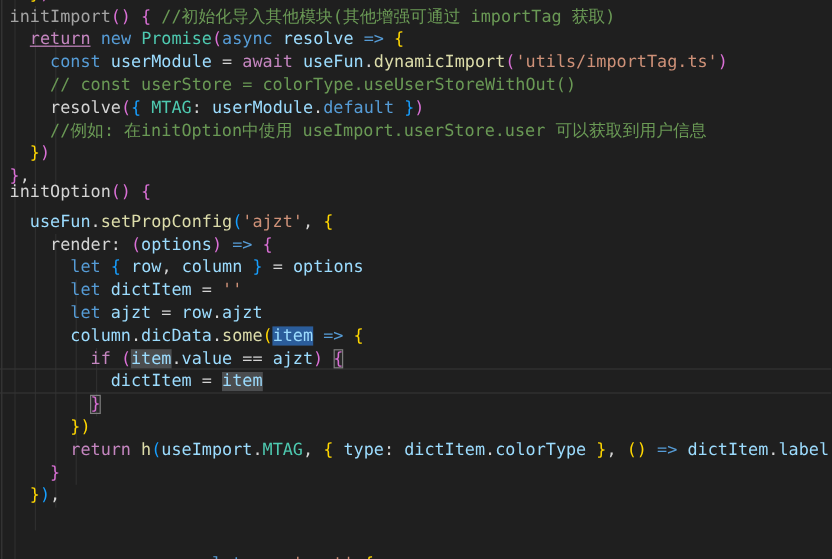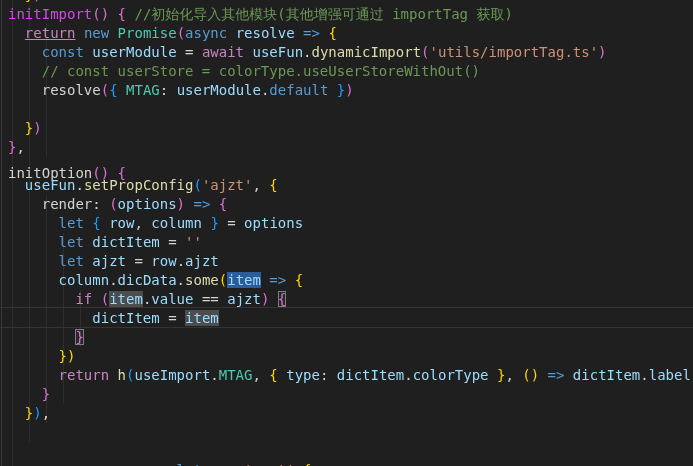--- a/index.html
+++ b/index.html
@@ -28,29 +28,29 @@
       <div class="guide" style="left: 12px; top: 0px; height: 466px; background: rgb(46, 46, 46);"></div>
       <div class="guide" style="left: 29px; top: 5px; height: 437px; background: rgb(46, 46, 46);"></div>
       <div class="guide" style="left: 46px; top: 24px; height: 133px; background: rgb(46, 46, 46);"></div>
       <div class="guide" style="left: 46px; top: 195px; height: 228px; background: rgb(46, 46, 46);"></div>
       <div class="guide" style="left: 63px; top: 233px; height: 171px; background: rgb(46, 46, 46);"></div>
       <div class="guide" style="left: 80px; top: 290px; height: 57px; background: rgb(46, 46, 46);"></div>
     </div>
   <div id="curline" class="curline" style="top: 307px; height: 21px;"></div>
   <div id="code">
       <div class="line" style="top: -14px;"><span style="color: rgb(212, 212, 212);">  </span><span style="color: rgb(255, 215, 0);">}</span><span style="color: rgb(218, 112, 214);">)</span></div>
-      <div class="line" style="top: 5px;"><span style="color: #d946ef;">initImport</span><span style="color: rgb(218, 112, 214);">()</span><span style="color: rgb(212, 212, 212);"> </span><span style="color: rgb(218, 112, 214);">{</span><span style="color: rgb(212, 212, 212);"> </span><span style="color: rgb(106, 153, 85);">//初始化导入其他模块(其他增强可通过 importTag 获取)</span></div>
+      <div class="line" style="top: 5px;"><span style="color: #a3a3a3;">initImport</span><span style="color: rgb(218, 112, 214);">()</span><span style="color: rgb(212, 212, 212);"> </span><span style="color: rgb(218, 112, 214);">{</span><span style="color: rgb(212, 212, 212);"> </span><span style="color: rgb(106, 153, 85);">//初始化导入其他模块(其他增强可通过 importTag 获取)</span></div>
       <div class="line" style="top: 24px;"><span style="color: rgb(212, 212, 212);">  </span><span class="m-u" style="color: rgb(197, 134, 192);">return</span><span style="color: rgb(212, 212, 212);"> </span><span style="color: rgb(86, 156, 214);">new</span><span style="color: rgb(212, 212, 212);"> </span><span style="color: rgb(78, 201, 176);">Promise</span><span style="color: rgb(218, 112, 214);">(</span><span style="color: rgb(86, 156, 214);">async</span><span style="color: rgb(212, 212, 212);"> </span><span style="color: rgb(156, 220, 254);">resolve</span><span style="color: rgb(212, 212, 212);"> </span><span style="color: rgb(86, 156, 214);">=&gt;</span><span style="color: rgb(212, 212, 212);"> </span><span style="color: rgb(255, 215, 0);">{</span></div>
       <div class="line" style="top: 43px;"><span style="color: rgb(212, 212, 212);">    </span><span style="color: rgb(86, 156, 214);">const</span><span style="color: rgb(212, 212, 212);"> </span><span style="color: rgb(156, 220, 254);">userModule</span><span style="color: rgb(212, 212, 212);"> = </span><span style="color: rgb(197, 134, 192);">await</span><span style="color: rgb(212, 212, 212);"> </span><span style="color: rgb(156, 220, 254);">useFun</span><span style="color: rgb(212, 212, 212);">.</span><span style="color: rgb(220, 220, 170);">dynamicImport</span><span style="color: rgb(218, 112, 214);">(</span><span style="color: rgb(206, 145, 120);">'utils/importTag.ts'</span><span style="color: rgb(218, 112, 214);">)</span></div>
       <div class="line" style="top: 62px;"><span style="color: rgb(212, 212, 212);">    </span><span style="color: rgb(106, 153, 85);">// const userStore = colorType.useUserStoreWithOut()</span></div>
       <div class="line" style="top: 81px;"><span style="color: rgb(212, 212, 212);">    </span><span style="color: rgb(212, 212, 212);">resolve</span><span style="color: rgb(218, 112, 214);">(</span><span style="color: rgb(23, 159, 255);">{</span><span style="color: rgb(212, 212, 212);"> </span><span style="color: rgb(78, 201, 176);">MTAG</span><span style="color: rgb(212, 212, 212);">: </span><span style="color: rgb(156, 220, 254);">userModule</span><span style="color: rgb(212, 212, 212);">.</span><span style="color: rgb(86, 156, 214);">default</span><span style="color: rgb(212, 212, 212);"> </span><span style="color: rgb(23, 159, 255);">}</span><span style="color: rgb(218, 112, 214);">)</span></div>
-      <div class="line" style="top: 100px;"><span style="color: rgb(212, 212, 212);">    </span></div>
+      <div class="line" style="top: 100px;"><span style="color: rgb(212, 212, 212);">    </span><span style="color: rgb(106, 153, 85);">//例如: 在initOption中使用 useImport.userStore.user 可以获取到用户信息</span></div>
       <div class="line" style="top: 119px;"><span style="color: rgb(212, 212, 212);">  </span><span style="color: rgb(255, 215, 0);">}</span><span style="color: rgb(218, 112, 214);">)</span></div>
       <div class="line" style="top: 138px;"><span style="color: rgb(218, 112, 214);">}</span><span style="color: rgb(212, 212, 212);">,</span></div>
-      <div class="line" style="top: 164px;"><span style="color: rgb(212, 212, 212);">initOption</span><span style="color: rgb(218, 112, 214);">()</span><span style="color: rgb(212, 212, 212);"> </span><span style="color: rgb(218, 112, 214);">{</span></div>
+      <div class="line" style="top: 151px;"><span style="color: rgb(212, 212, 212);">initOption</span><span style="color: rgb(218, 112, 214);">()</span><span style="color: rgb(212, 212, 212);"> </span><span style="color: rgb(218, 112, 214);">{</span></div>
       <div class="line" style="top: 176px;"><span style="color: rgb(212, 212, 212);">  </span><span style="color: rgb(156, 220, 254);">useFun</span><span style="color: rgb(212, 212, 212);">.</span><span style="color: rgb(220, 220, 170);">setPropConfig</span><span style="color: rgb(23, 159, 255);">(</span><span style="color: rgb(206, 145, 120);">'ajzt'</span><span style="color: rgb(212, 212, 212);">, </span><span style="color: rgb(255, 215, 0);">{</span></div>
       <div class="line" style="top: 195px;"><span style="color: rgb(212, 212, 212);">    </span><span style="color: rgb(212, 212, 212);">render</span><span style="color: rgb(212, 212, 212);">: </span><span style="color: rgb(218, 112, 214);">(</span><span style="color: rgb(156, 220, 254);">options</span><span style="color: rgb(218, 112, 214);">)</span><span style="color: rgb(212, 212, 212);"> </span><span style="color: rgb(86, 156, 214);">=&gt;</span><span style="color: rgb(212, 212, 212);"> </span><span style="color: rgb(218, 112, 214);">{</span></div>
       <div class="line" style="top: 214px;"><span style="color: rgb(212, 212, 212);">      </span><span style="color: rgb(86, 156, 214);">let</span><span style="color: rgb(212, 212, 212);"> </span><span style="color: rgb(23, 159, 255);">{</span><span style="color: rgb(212, 212, 212);"> </span><span style="color: rgb(156, 220, 254);">row</span><span style="color: rgb(212, 212, 212);">,</span><span style="color: rgb(212, 212, 212);"> </span><span style="color: rgb(156, 220, 254);">column</span><span style="color: rgb(212, 212, 212);"> </span><span style="color: rgb(23, 159, 255);">}</span><span style="color: rgb(212, 212, 212);"> = </span><span style="color: rgb(156, 220, 254);">options</span></div>
       <div class="line" style="top: 233px;"><span style="color: rgb(212, 212, 212);">      </span><span style="color: rgb(86, 156, 214);">let</span><span style="color: rgb(212, 212, 212);"> </span><span style="color: rgb(156, 220, 254);">dictItem</span><span style="color: rgb(212, 212, 212);"> = </span><span style="color: rgb(206, 145, 120);">''</span></div>
       <div class="line" style="top: 252px;"><span style="color: rgb(212, 212, 212);">      </span><span style="color: rgb(86, 156, 214);">let</span><span style="color: rgb(212, 212, 212);"> </span><span style="color: rgb(156, 220, 254);">ajzt</span><span style="color: rgb(212, 212, 212);"> = </span><span style="color: rgb(156, 220, 254);">row</span><span style="color: rgb(212, 212, 212);">.</span><span style="color: rgb(156, 220, 254);">ajzt</span></div>
       <div class="line" style="top: 271px;"><span style="color: rgb(212, 212, 212);">      </span><span style="color: rgb(156, 220, 254);">column</span><span style="color: rgb(212, 212, 212);">.</span><span style="color: rgb(156, 220, 254);">dicData</span><span style="color: rgb(212, 212, 212);">.</span><span style="color: rgb(220, 220, 170);">some</span><span style="color: rgb(255, 215, 0);">(</span><span class="m-sel" style="color: rgb(156, 220, 254);">item</span><span style="color: rgb(212, 212, 212);"> </span><span style="color: rgb(86, 156, 214);">=&gt;</span><span style="color: rgb(212, 212, 212);"> </span><span style="color: rgb(255, 215, 0);">{</span></div>
       <div class="line" style="top: 290px;"><span style="color: rgb(212, 212, 212);">        </span><span style="color: rgb(197, 134, 192);">if</span><span style="color: rgb(212, 212, 212);"> </span><span style="color: rgb(218, 112, 214);">(</span><span class="m-occ" style="color: rgb(156, 220, 254);">item</span><span style="color: rgb(212, 212, 212);">.</span><span style="color: rgb(156, 220, 254);">value</span><span style="color: rgb(212, 212, 212);"> == </span><span style="color: rgb(156, 220, 254);">ajzt</span><span style="color: rgb(218, 112, 214);">)</span><span style="color: rgb(212, 212, 212);"> </span><span class="m-box" style="color: rgb(218, 112, 214);">{</span></div>
       <div class="line" style="top: 309px;"><span style="color: rgb(212, 212, 212);">          </span><span style="color: rgb(156, 220, 254);">dictItem</span><span style="color: rgb(212, 212, 212);"> = </span><span class="m-occ" style="color: rgb(156, 220, 254);">item</span></div>
       <div class="line" style="top: 328px;"><span style="color: rgb(212, 212, 212);">        </span><span class="m-box" style="color: rgb(218, 112, 214);">}</span></div>
       <div class="line" style="top: 347px;"><span style="color: rgb(212, 212, 212);">      </span><span style="color: rgb(255, 215, 0);">}</span><span style="color: rgb(255, 215, 0);">)</span></div>

